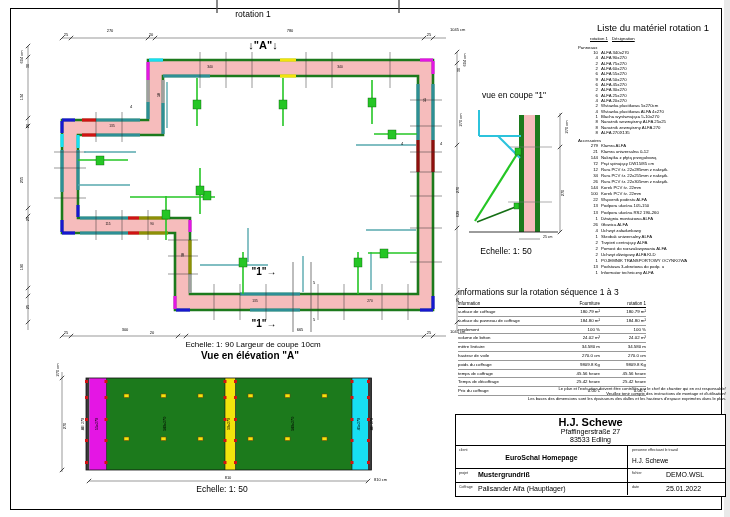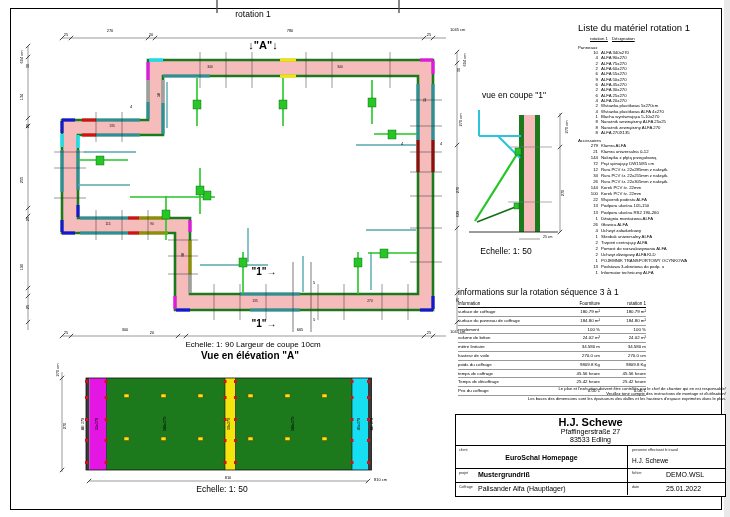--- a/index.html
+++ b/index.html
@@ -31,21 +31,21 @@
   .tie{fill:var(--yellow);stroke:#7a3b00;stroke-width:.5}
   .rmark{fill:var(--red)}
   .cy line{stroke:var(--cyan2);stroke-width:2}
   .secbr{stroke:var(--brace);stroke-width:2.2}
   .secbrd{stroke:var(--dbrace);stroke-width:1.6}
   .ground{stroke:#222;stroke-width:.9}
   .thin{stroke:#777;stroke-width:.6}
   .fl{position:absolute;white-space:nowrap;line-height:1}
 
   .matlist{position:absolute;left:578px;top:22px;width:150px}
-  .ml-title{font-size:9.5px;text-align:left}
+  .ml-title{font-size:9.5px;text-align:center}
   .ml-sub{position:relative;height:7px;margin-top:3px;font-size:4.3px}
   .ml-sub .c1{position:absolute;left:12px;text-decoration:underline}
   .ml-sub .c2{position:absolute;left:34px;text-decoration:underline}
   .ml-group{font-size:4.3px;margin-top:2px}
   .ml-row{display:flex;font-size:4.3px;line-height:5.35px}
   .lh2 .ml-row{line-height:6.1px}
   .ml-qty{width:20px;text-align:right;flex:none}
   .ml-name{margin-left:3px}
 
   .infotable{position:absolute;left:458px;top:287px;width:188px}
@@ -591,21 +591,21 @@
       </div>
 
       <div class="ml-row">
         <span class="ml-qty">1</span>
         <span class="ml-name">Informator techniczny ALFA</span>
       </div>
     </div>
 </div>
 
 <div class="infotable">
-  <div class="it-title">informations sur la rotation  séquence 3 à 1</div>
+  <div class="it-title">informations sur la rotation  séquence 1 à 3</div>
   <div class="it-head">
     <span class="it-l">information</span>
     <span class="it-f">Fourniture</span>
     <span class="it-r">rotation 1</span>
   </div>
   <div>
 
       <div class="it-row">
         <span class="it-l">surface de coffrage</span>
         <span class="it-f">180.79 m²</span>

